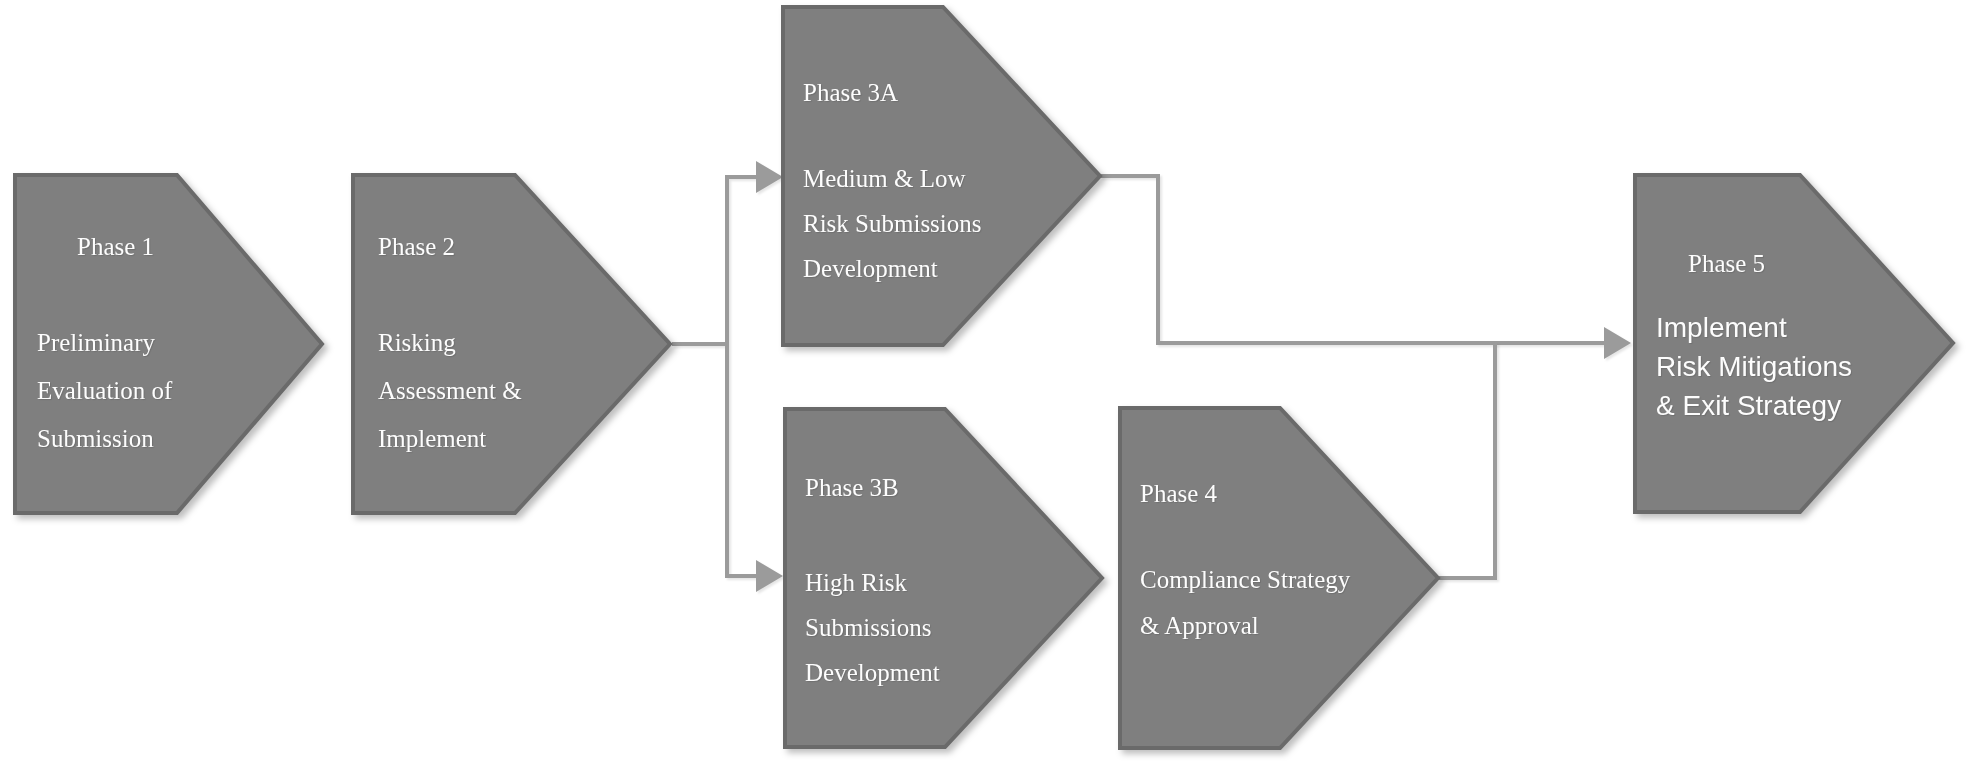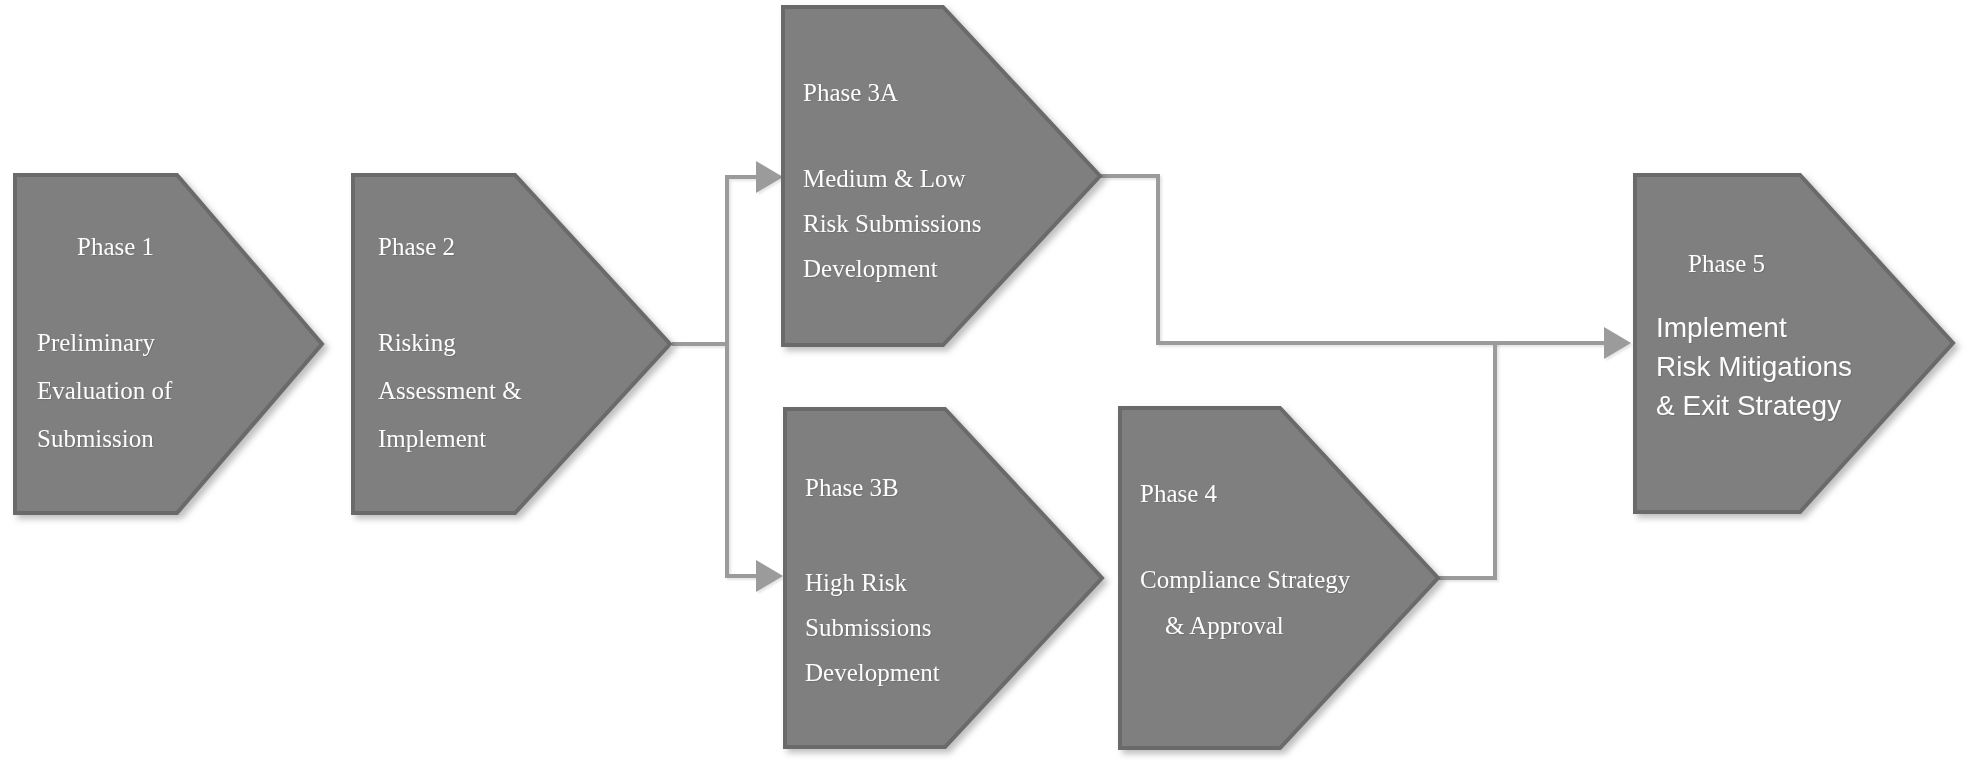--- a/index.html
+++ b/index.html
@@ -39,21 +39,21 @@
   .lh48{line-height:48px;}
   .lh45{line-height:45px;}
   .lh42{line-height:42px;}
   .lh39{line-height:39px;}
   .t1{left:37px;top:223px;margin-left:40px;}   .b1{left:37px;top:319px;}
   .t2{left:378px;top:223px;}  .b2{left:378px;top:319px;}
   .t3a{left:803px;top:70px;}  .b3a{left:803px;top:156px;}
   .t3b{left:805px;top:465px;} .b3b{left:805px;top:560px;}
   .t4{left:1140px;top:473px;text-align:center;} .b4{left:1140px;top:559px;}
   .t5{left:1656px;top:244px;margin-left:32px;} .b5{left:1656px;top:308px;}
-  .gap4{margin-top:4px;margin-left:25px;}
+  .gap4{margin-top:4px;}
   .gap5{}
 </style>
 </head>
 <body>
 
 <div class="canvas">
 
   <svg width="1973" height="773" viewBox="0 0 1973 773">
     <g>
       <path class="connector" d="M672 344 H727 M756 177 H727 V576 H756"></path>

